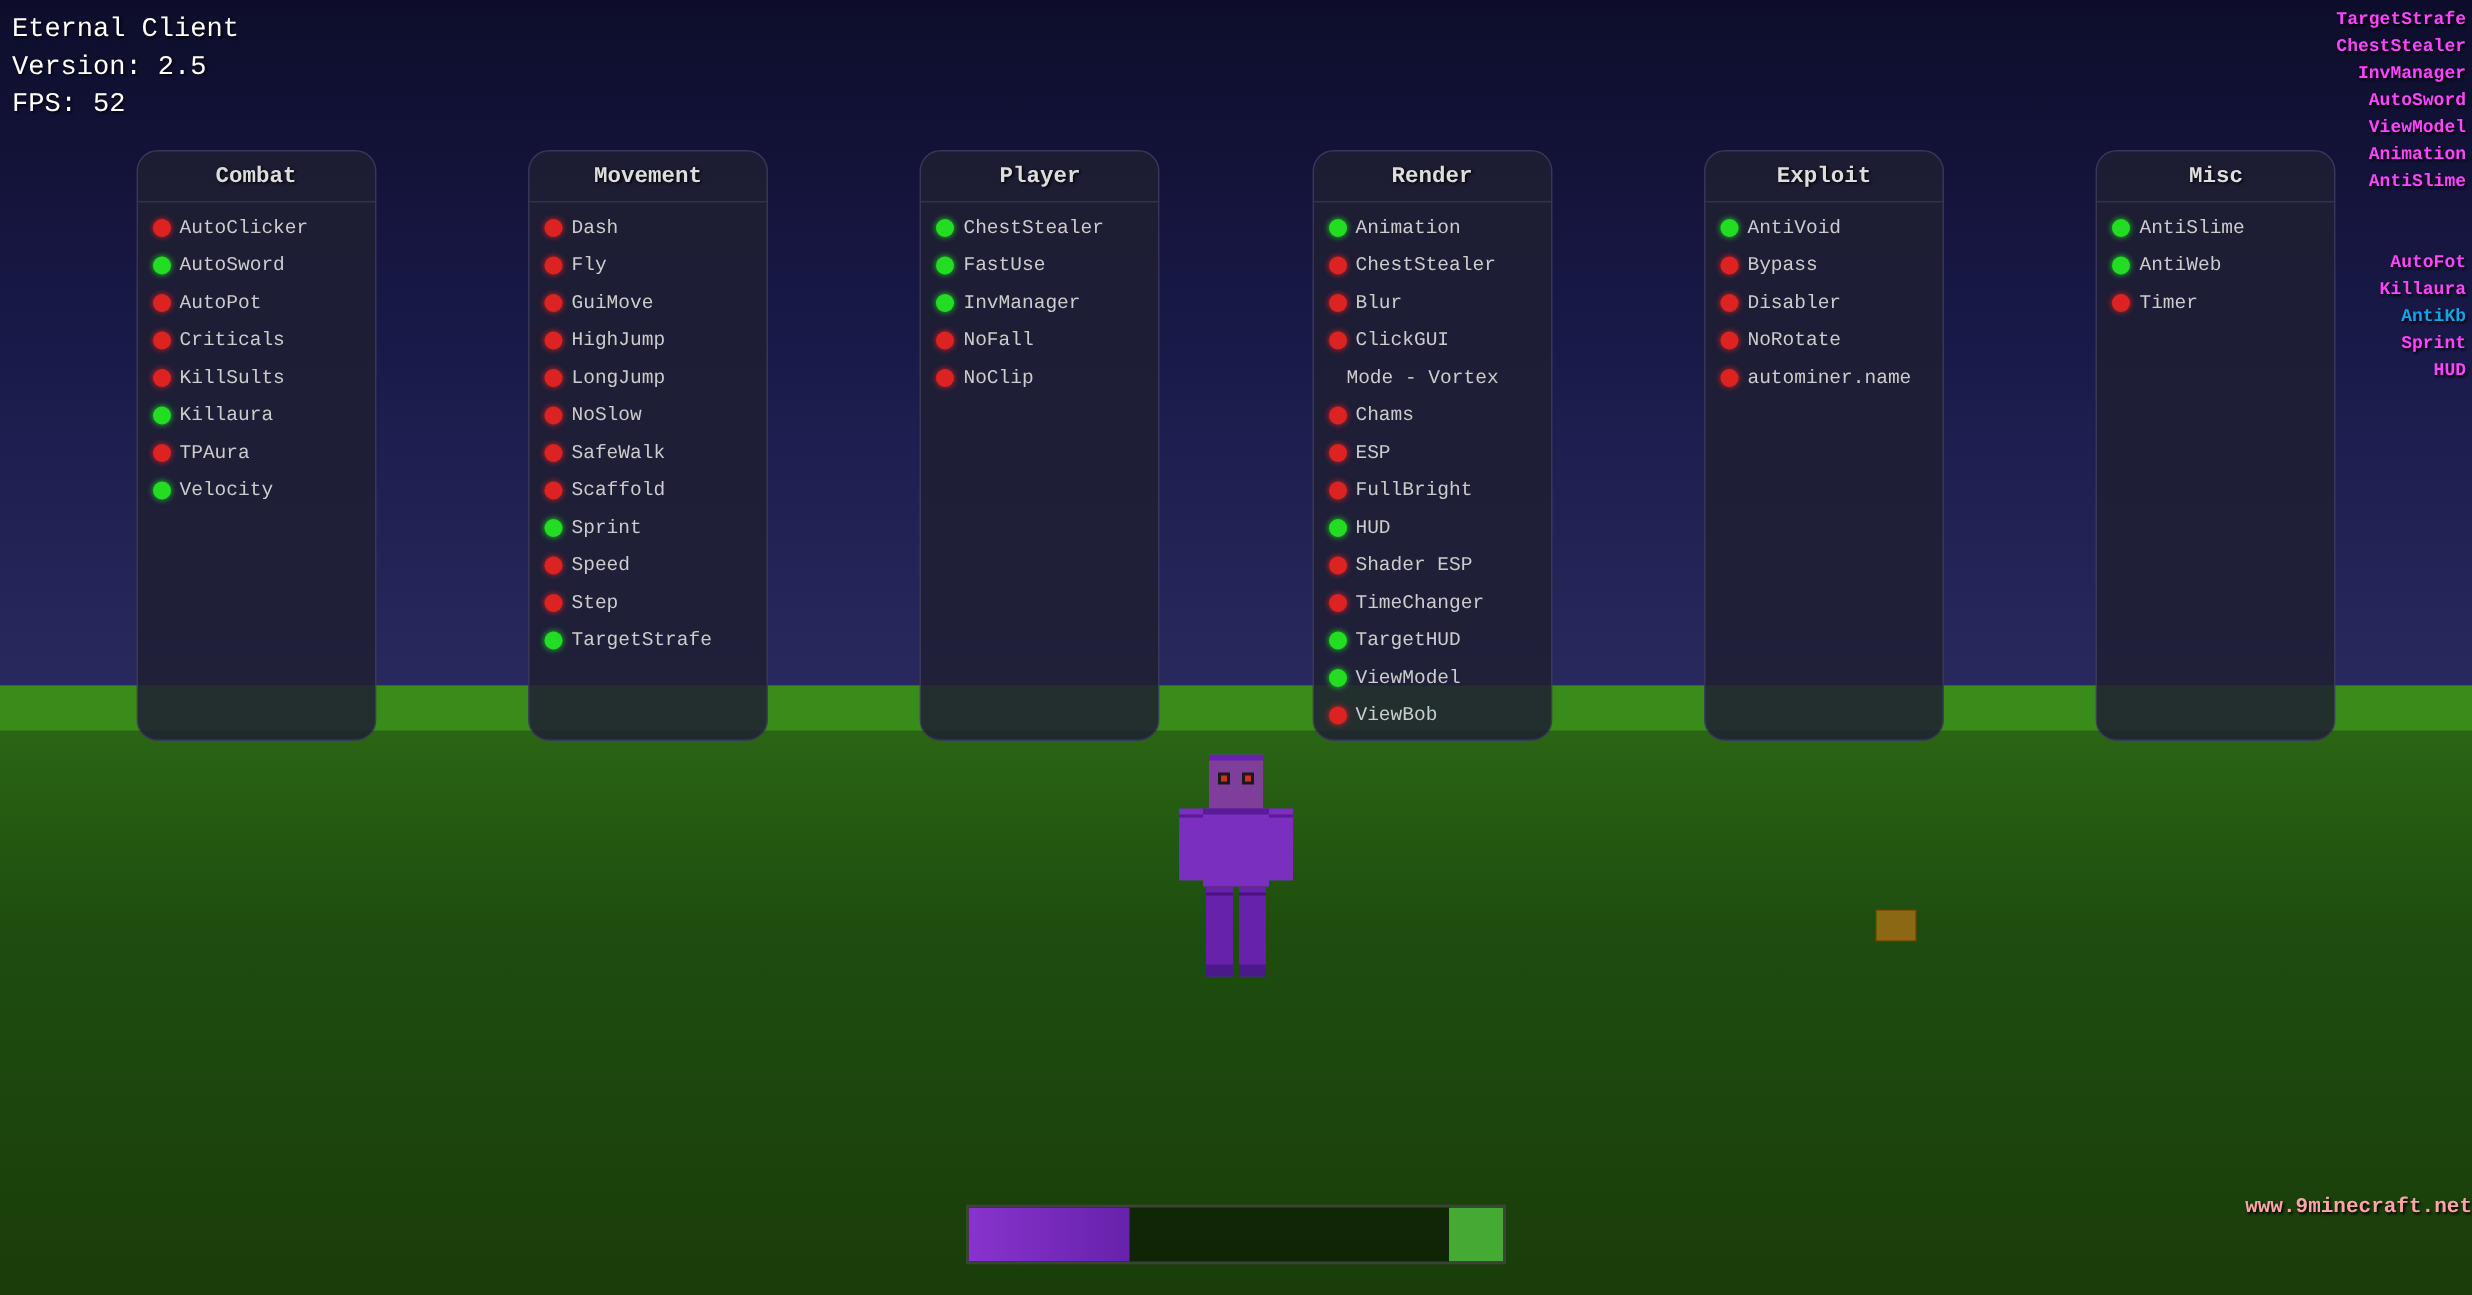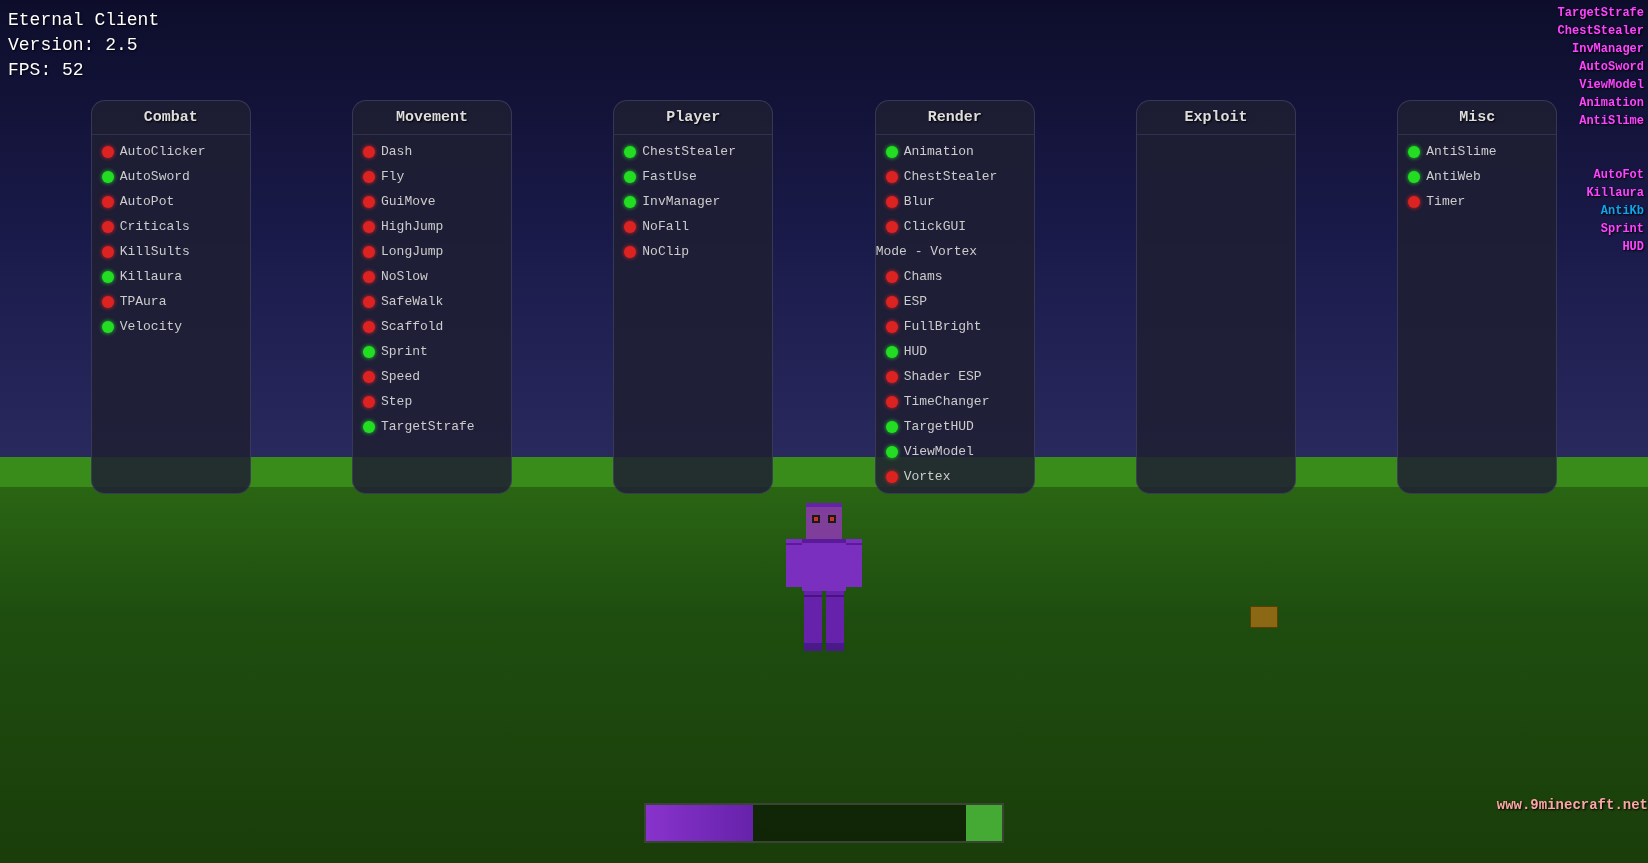--- a/index.html
+++ b/index.html
@@ -116,21 +116,21 @@
     .status-dot.on { background: #22dd22; box-shadow: 0 0 4px #22dd22; }
     .status-dot.off { background: #dd2222; box-shadow: 0 0 4px #dd2222; }
 
     .module-name {
       color: #ccc;
       font-size: 13px;
     }
 
     
     .mode-label {
-      padding: 5px 0;
+      padding: 5px 22px;
       color: #ccc;
       font-size: 13px;
     }
 
     
     .player-char {
       position: absolute;
       bottom: 200px;
       left: 50%;
       transform: translateX(-50%);
@@ -428,26 +428,48 @@
         <div class="module-item">
           <div class="status-dot on"></div>
           <span class="module-name">TargetHUD</span>
         </div>
         <div class="module-item">
           <div class="status-dot on"></div>
           <span class="module-name">ViewModel</span>
         </div>
         <div class="module-item">
           <div class="status-dot off"></div>
-          <span class="module-name">Vortex</span>
+          <span class="module-name">ViewBob</span>
         </div>
       </div>
     </div>
     <div class="panel">
       <div class="panel-header">Exploit</div>
+      <div class="panel-items">
+        <div class="module-item">
+          <div class="status-dot on"></div>
+          <span class="module-name">AntiVoid</span>
+        </div>
+        <div class="module-item">
+          <div class="status-dot off"></div>
+          <span class="module-name">Bypass</span>
+        </div>
+        <div class="module-item">
+          <div class="status-dot off"></div>
+          <span class="module-name">Disabler</span>
+        </div>
+        <div class="module-item">
+          <div class="status-dot off"></div>
+          <span class="module-name">NoRotate</span>
+        </div>
+        <div class="module-item">
+          <div class="status-dot off"></div>
+          <span class="module-name">autominer.name</span>
+        </div>
+      </div>
     </div>
     <div class="panel">
       <div class="panel-header">Misc</div>
       <div class="panel-items">
         <div class="module-item">
           <div class="status-dot on"></div>
           <span class="module-name">AntiSlime</span>
         </div>
         <div class="module-item">
           <div class="status-dot on"></div>

